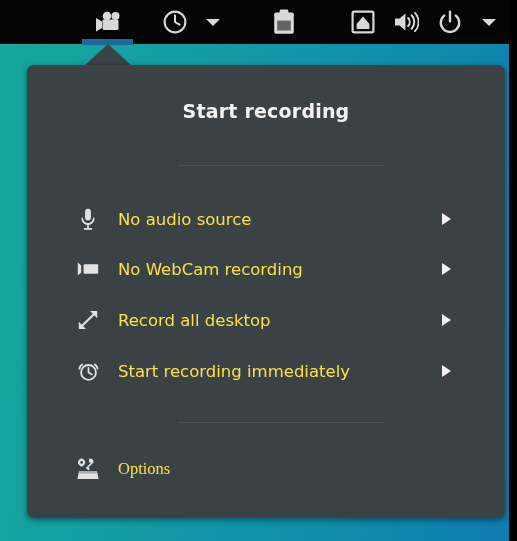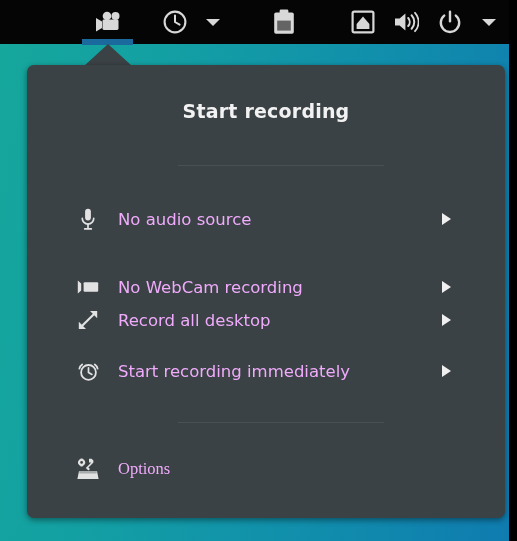--- a/index.html
+++ b/index.html
@@ -127,21 +127,21 @@
     align-items: center;
     justify-content: center;
   }
   .mi-icon svg { display: block; }
   .mi-icon .f { fill: #e2e2e2; }
   .mi-icon .s { stroke: #e2e2e2; fill: none; }
 
   .mi-label {
     position: absolute;
     left: 91px;
-    color: #f0abfc;
+    color: #fde047;
     font-size: 16.5px;
     white-space: nowrap;
   }
 
   .mi-arrow {
     position: absolute;
     left: 415px;
     width: 0; height: 0;
     border-top: 6px solid transparent;
     border-bottom: 6px solid transparent;
@@ -240,21 +240,21 @@
           <rect class="f" x="5.1" y="0.8" width="5.8" height="11.6" rx="2.9"></rect>
           <path class="s" d="M2.3 10.4 A5.7 5.7 0 0 0 13.7 10.4" stroke-width="1.7" stroke-linecap="round"></path>
           <path class="s" d="M8 16.2 L8 20.4" stroke-width="1.7" stroke-linecap="round"></path>
           <path class="s" d="M4.7 20.9 L11.3 20.9" stroke-width="1.7" stroke-linecap="round"></path>
         </svg>
       </span>
       <span class="mi-label">No audio source</span>
       <span class="mi-arrow"></span>
     </div>
 
-    <div class="menu-item" style="top:201px;">
+    <div class="menu-item" style="top:183px;">
       <span class="mi-icon">
         <svg width="22" height="16" viewBox="0 0 22 16">
           <rect class="f" x="6.6" y="3.2" width="14.6" height="9.6" rx="1.1"></rect>
           <path class="f" d="M4.2 4.4 L0.8 1.6 L0.8 14.4 L4.2 11.6 Z"></path>
         </svg>
       </span>
       <span class="mi-label">No WebCam recording</span>
       <span class="mi-arrow"></span>
     </div>
 

